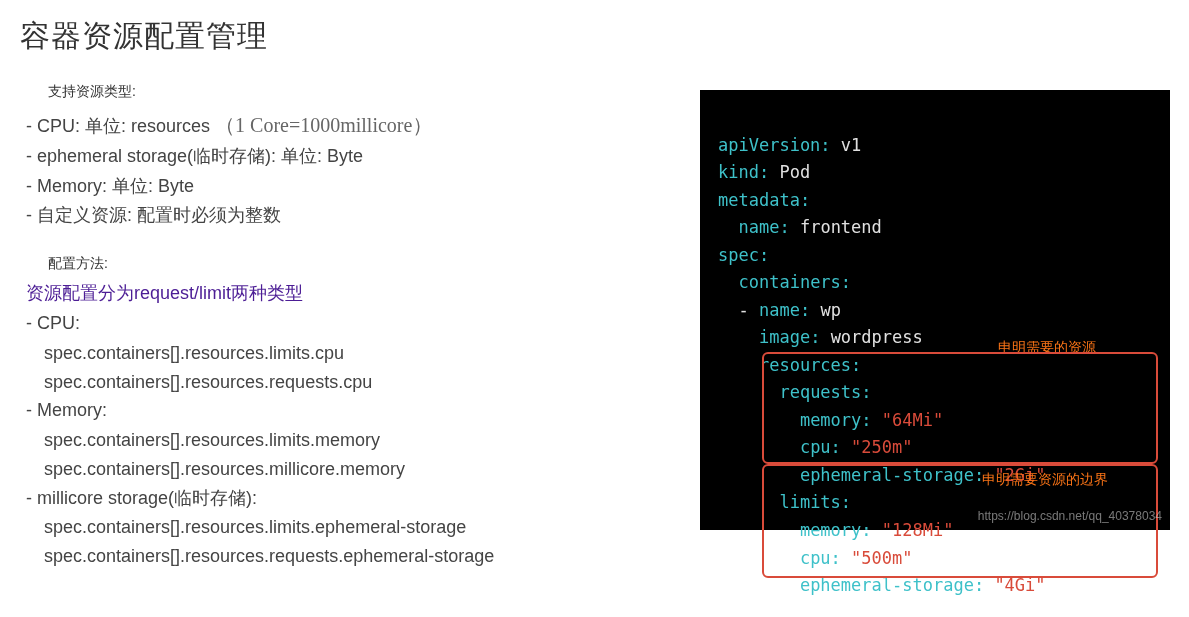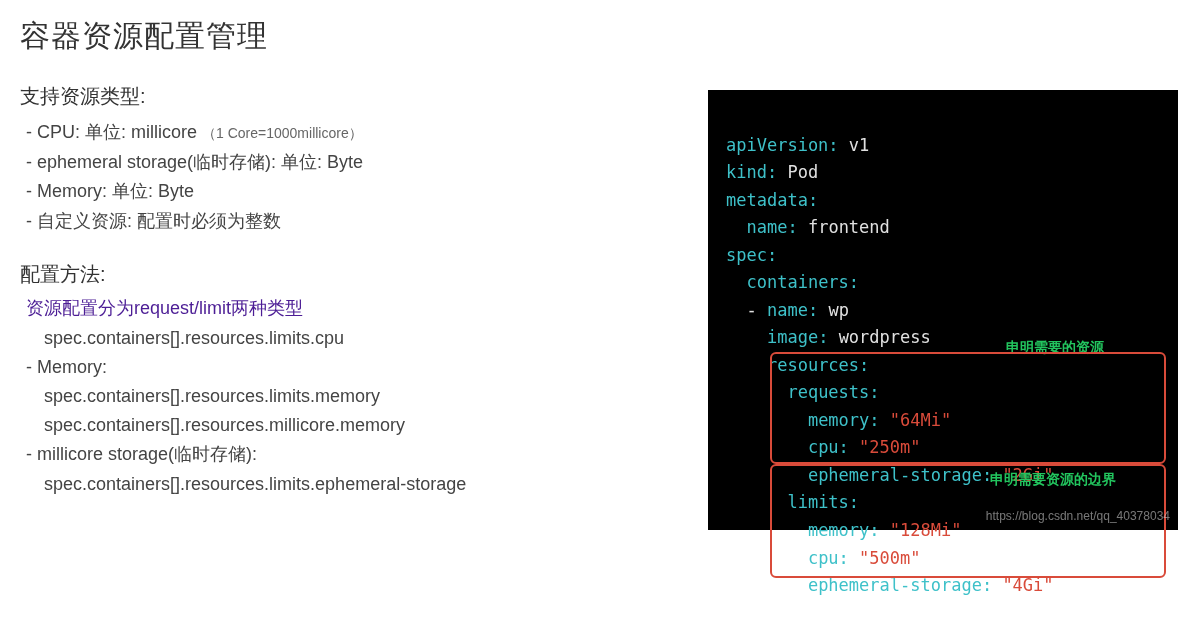--- a/index.html
+++ b/index.html
@@ -5,51 +5,51 @@
   * { margin: 0; padding: 0; box-sizing: border-box; }
   body {
     font-family: "PingFang SC", "Hiragino Sans GB", "Microsoft YaHei", sans-serif;
     background: #fff;
     color: #333;
     width: 1189px;
     height: 617px;
     padding: 16px 20px;
     position: relative;
   }
-  .layout { display: flex; gap: 28px; }
+  .layout { display: flex; gap: 20px; }
   .left { flex: 0 0 660px; }
   .right { flex: 0 0 470px; position: relative; }
   h1.title { font-size: 30px; font-weight: 500; color: #333; margin-bottom: 26px; letter-spacing: 1px; }
-  h2.section { font-size: 20px; font-weight: 400; color: #333; margin-bottom: 8px; }
+  h2.section { font-size: 14px; font-weight: 400; color: #333; margin-bottom: 8px; margin-left: 28px; }
   .list { padding-left: 6px; margin-bottom: 24px; }
   .list-item { font-size: 18px; color: #444; line-height: 1.65; }
   .sublist { padding-left: 18px; }
   .sub-item { font-size: 18px; color: #444; line-height: 1.6; }
-  .note { font-size: 14px; color: #666; }
+  .note { font-size: 20px; color: #666; font-family: Liberation Serif, serif; }
   .intro { font-size: 18px; color: #4c1d95; margin-bottom: 4px; padding-left: 6px; }
 
   
   .code-panel {
     background: #000;
     color: #ddd;
     font-family: "Menlo", "Consolas", monospace;
     font-size: 17px;
     line-height: 1.62;
     padding: 14px 16px 10px 18px;
     white-space: pre;
     position: relative;
     width: 470px;
     height: 440px;
     margin-top: 2px;
   }
   .k-key { color: #3ec1c9; } 
   .k-val { color: #e0e0e0; }
   .k-str { color: #d94b3a; } 
   .k-dash { color: #e0e0e0; }
-  .annot { color: #22c55e; font-size: 14px; position: absolute; font-family: "PingFang SC", sans-serif; font-weight: bold; }
+  .annot { color: #f97316; font-size: 14px; position: absolute; font-family: "PingFang SC", sans-serif; }
   .rbox {
     position: absolute;
     border: 2px solid #d94b3a;
     border-radius: 6px;
     background: transparent;
   }
   .watermark {
     position: absolute;
     right: 8px;
     bottom: 4px;
@@ -63,41 +63,44 @@
 <body>
 
 <div class="layout">
 
   <div class="left">
     <h1 class="title">容器资源配置管理</h1>
 
     <h2 class="section">支持资源类型:</h2>
     <div class="list">
       <div class="list-item">
-        <span>- CPU:  单位: millicore </span><span class="note">（1 Core=1000millicore）</span>
+        <span>- CPU:  单位: resources </span><span class="note">（1 Core=1000millicore）</span>
       </div>
       <div class="list-item">- ephemeral storage(临时存储): 单位: Byte</div>
       <div class="list-item">- Memory: 单位: Byte</div>
       <div class="list-item">- 自定义资源: 配置时必须为整数</div>
     </div>
 
     <h2 class="section">配置方法:</h2>
     <div class="intro">资源配置分为request/limit两种类型</div>
     <div class="list">
+      <div class="list-item">- CPU:</div>
       <div class="sublist">
         <div class="sub-item">spec.containers[].resources.limits.cpu</div>
+        <div class="sub-item">spec.containers[].resources.requests.cpu</div>
       </div>
       <div class="list-item">- Memory:</div>
       <div class="sublist">
         <div class="sub-item">spec.containers[].resources.limits.memory</div>
         <div class="sub-item">spec.containers[].resources.millicore.memory</div>
       </div>
       <div class="list-item">- millicore storage(临时存储):</div>
       <div class="sublist">
         <div class="sub-item">spec.containers[].resources.limits.ephemeral-storage</div>
+        <div class="sub-item">spec.containers[].resources.requests.ephemeral-storage</div>
       </div>
     </div>
   </div>
 
   <div class="right">
     <div style="height:72px"></div>
     <div class="code-panel">
 <span class="k-key">apiVersion:</span> <span class="k-val">v1</span>
 <span class="k-key">kind:</span> <span class="k-val">Pod</span>
 <span class="k-key">metadata:</span>

